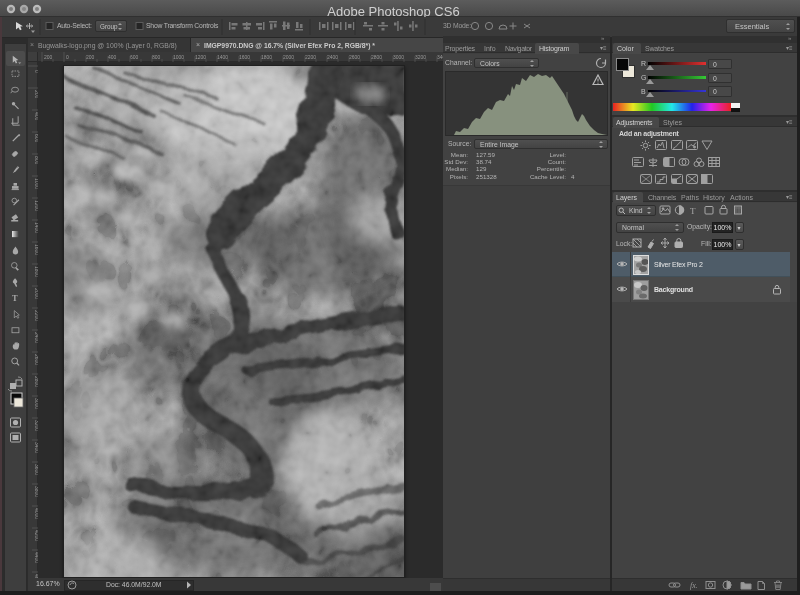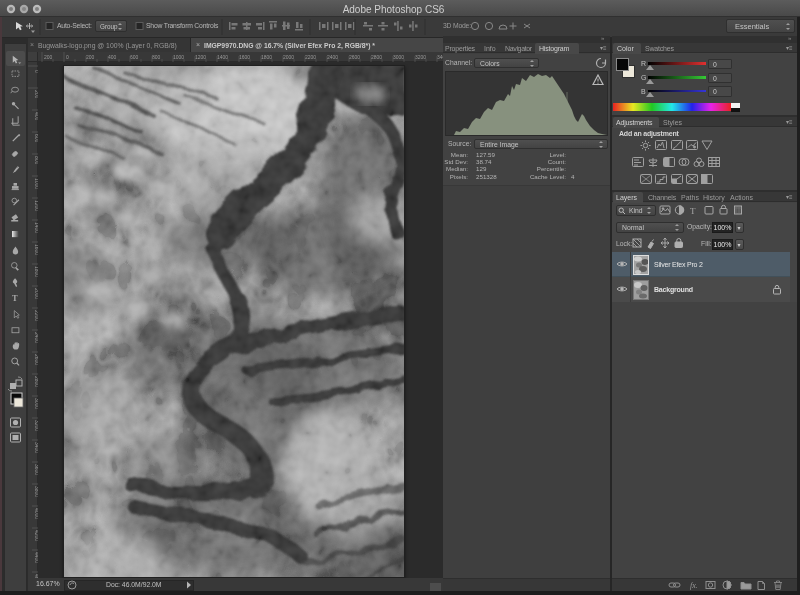--- a/index.html
+++ b/index.html
@@ -24,21 +24,21 @@
 .dd{position:absolute;background:linear-gradient(#4f4f4f,#434343);border:1px solid #2f2f2f;border-radius:2px;color:#c4c4c4;font-size:7px}
 .darkbox{position:absolute;background:#232323;border:1px solid #1a1a1a;color:#e8e8e8;font-size:7px;text-align:center}
 .ddbtn{position:absolute;background:linear-gradient(#5a5a5a,#4a4a4a);border:1px solid #2f2f2f;border-radius:2px;color:#ccc;font-size:6px;text-align:center}
 .updn{position:absolute;right:3px;top:50%;margin-top:-3.2px;width:5px;height:7px}
 .updn:before{content:"";position:absolute;top:0;left:0;border-left:2.5px solid transparent;border-right:2.5px solid transparent;border-bottom:2.4px solid #9e9e9e}
 .updn:after{content:"";position:absolute;bottom:0;left:0;border-left:2.5px solid transparent;border-right:2.5px solid transparent;border-top:2.4px solid #9e9e9e}
 </style></head>
 <body>
 <div class="abs" id="leftedge"></div>
 <div class="abs" id="titlebar"></div>
-<div class="tx" style="left:0;right:13px;top:4px;text-align:center;font-size:10px;color:#cfcfcf">Adobe Photoshop CS6</div>
+<div class="tx" style="left:0;right:13px;top:4px;text-align:center;font-size:13px;color:#cfcfcf">Adobe Photoshop CS6</div>
 <svg class="abs" style="left:0;top:0" width="50" height="17">
 <circle cx="11" cy="9" r="4.2" fill="#b9b9b9"></circle>
     <circle cx="11" cy="9" r="2" fill="#7c7c7c"></circle>
 <circle cx="24" cy="9" r="4.2" fill="#a8a8a8"></circle>
     <circle cx="24" cy="9" r="2" fill="#858585"></circle>
 <circle cx="37" cy="9" r="4.2" fill="#bcbcbc"></circle>
     <circle cx="37" cy="9" r="2" fill="#808080"></circle>
 </svg>
 <div class="abs" id="optbar"></div>
 

